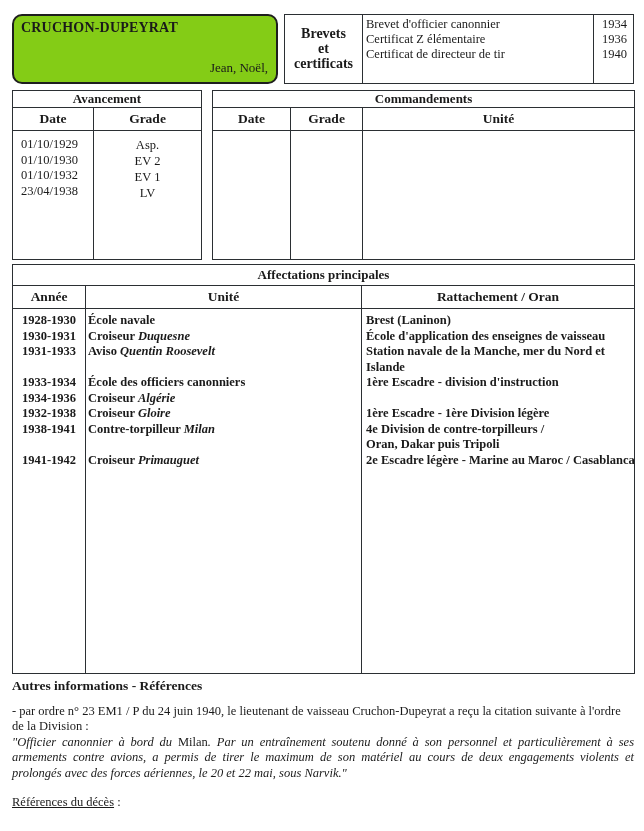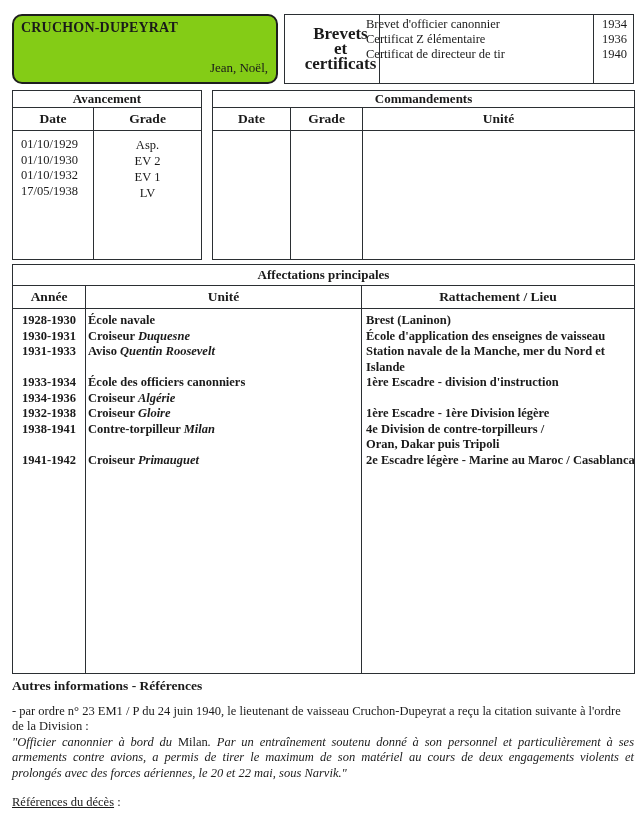--- a/index.html
+++ b/index.html
@@ -5,22 +5,22 @@
   html, body { margin:0; padding:0; background:#ffffff; }
   body { width:644px; height:831px; position:relative; overflow:hidden;
          font-family:"Liberation Serif", "DejaVu Serif", serif; color:#1a1a1a; }
   .abs { position:absolute; box-sizing:border-box; }
   .box { border:1.5px solid #2b2f33; }
   .namebox { left:12px; top:14px; width:266px; height:70px; border:2.5px solid #1e1e1e;
              border-radius:10px; background:#84cc16; }
   .surname { position:absolute; left:7px; top:4px; font-weight:bold; font-size:14px; letter-spacing:0.2px; }
   .firstname { position:absolute; right:8px; bottom:6px; font-size:13px; }
   .brevets { left:284px; top:14px; width:350px; height:70px; }
-  .brev-label { position:absolute; left:17px; top:0; width:78px; height:100%; border-right:1.5px solid #2b2f33;
-                font-weight:bold; font-size:17px; text-align:center; line-height:15px; padding-top:11px; box-sizing:border-box; }
+  .brev-label { position:absolute; left:0; top:0; width:78px; height:100%; border-right:1.5px solid #2b2f33;
+                font-weight:bold; font-size:14px; text-align:center; line-height:15px; padding-top:11px; box-sizing:border-box; }
   .brev-items { position:absolute; left:81px; top:2px; width:226px; font-size:12.5px; line-height:15px; }
   .brev-years { position:absolute; left:308px; top:0; width:42px; height:100%; border-left:1.5px solid #2b2f33;
                 font-size:12.5px; line-height:15px; text-align:center; padding-top:2px; box-sizing:border-box; }
   table { border-collapse:collapse; table-layout:fixed; position:absolute;padding-left:11px; }
   td, th { border:1.5px solid #2b2f33; padding:0; vertical-align:top; }
   th { font-weight:bold; }
   .sec-title { font-size:13px; text-align:center; height:16px; line-height:16px; }
   .col-head { font-size:13.5px; text-align:center; height:22px; line-height:22px; }
   .cell { font-size:12.5px; line-height:15.5px; }
   .av-date { padding:6px 0 0 8px; }
@@ -74,21 +74,21 @@
       </tr>
   <tr>
     <th class="col-head">Date</th>
     <th class="col-head">Grade</th>
   </tr>
   <tr>
     <td class="cell av-date">
       <div>01/10/1929</div>
       <div>01/10/1930</div>
       <div>01/10/1932</div>
-      <div>17/05/1938</div>
+      <div>23/04/1938</div>
     </td>
     <td class="cell av-grade">
       <div>Asp.</div>
       <div>EV 2</div>
       <div>EV 1</div>
       <div>LV</div>
     </td>
   </tr>
 </tbody>
   </table>
@@ -122,21 +122,21 @@
       <col style="width:276px">
       <col style="width:273px">
     </colgroup>
   <tbody>
       <tr>
         <th colspan="3" class="sec-title" style="height:20px; line-height:20px;">Affectations principales</th>
       </tr>
   <tr>
     <th class="col-head">Année</th>
     <th class="col-head">Unité</th>
-    <th class="col-head">Rattachement / Lieu</th>
+    <th class="col-head">Rattachement / Oran</th>
   </tr>
   <tr>
     <td class="cell aff-year">
       <span class="aff-line">1928-1930</span>
       <span class="aff-line">1930-1931</span>
       <span class="aff-line">1931-1933</span>
       <span class="aff-line">&nbsp;</span>
       <span class="aff-line">1933-1934</span>
       <span class="aff-line">1934-1936</span>
       <span class="aff-line">1932-1938</span>

